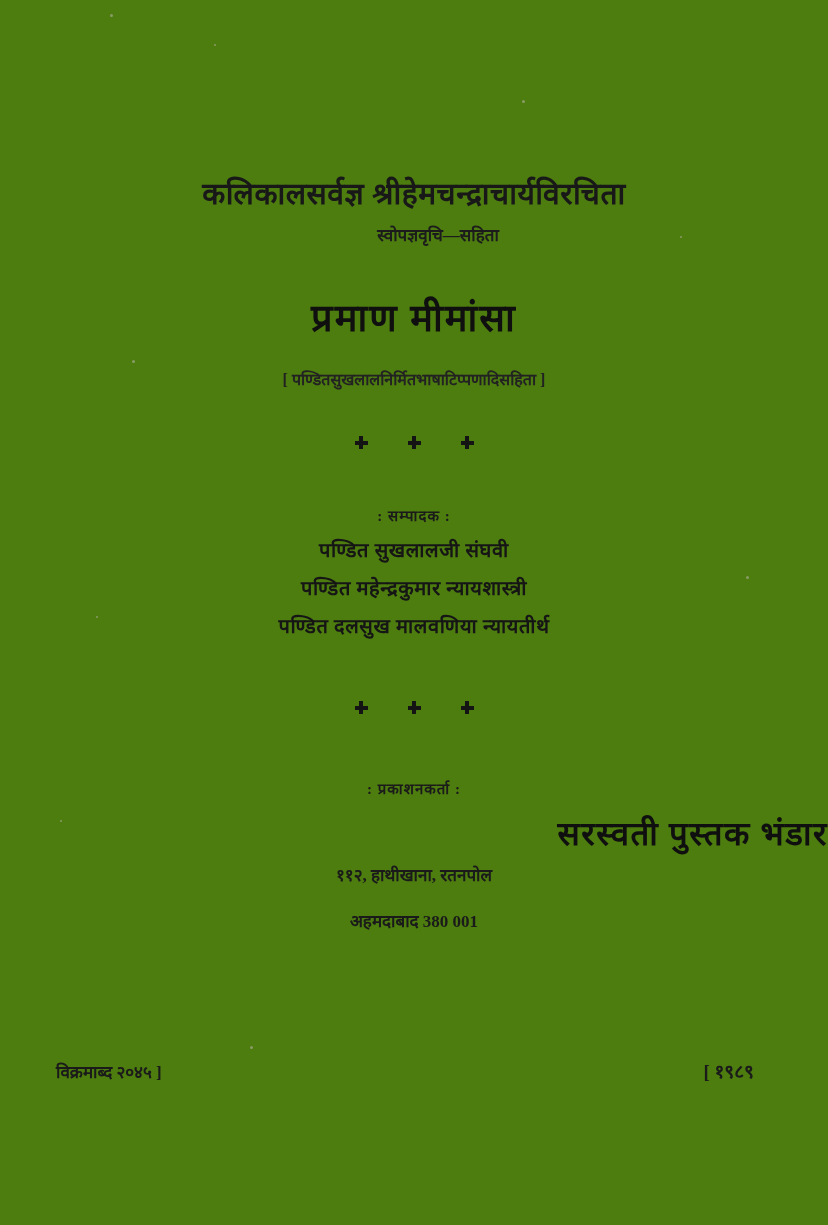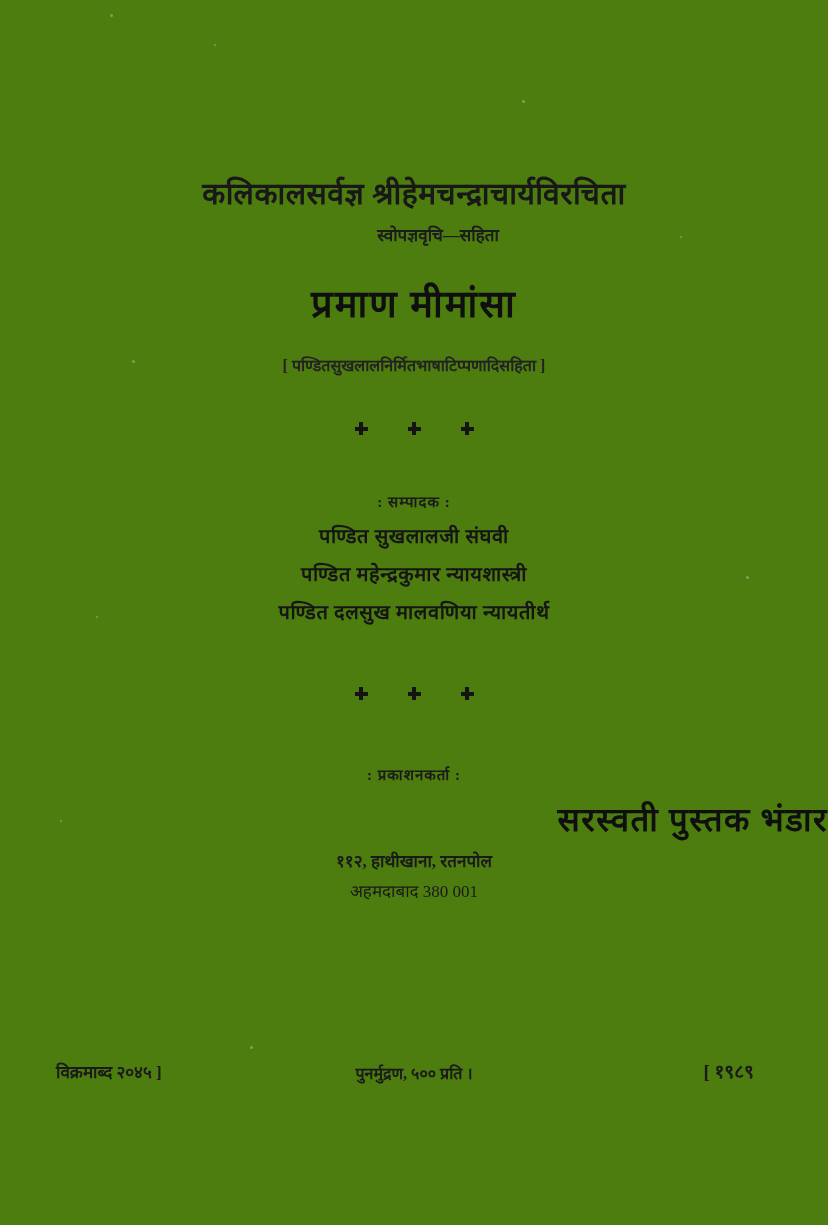--- a/index.html
+++ b/index.html
@@ -50,21 +50,21 @@
     font-family: "Liberation Serif", serif;
   }
   .line-subtitle-small {
     margin-top: 10px;
     font-size: 17px;
     font-weight: 600;
     color: #1c1c1c;
     padding-left: 48px;
   }
   .line-maintitle {
-    margin-top: 30px;
+    margin-top: 44px;
     font-size: 38px;
     font-weight: 700;
     letter-spacing: 2px;
     color: #0f0f0f;
   }
   .line-bracket {
     margin-top: 26px;
     font-size: 16px;
     font-weight: 600;
     color: #222;
@@ -137,23 +137,23 @@
     letter-spacing: 1.5px;
     color: #0f0f0f;
     text-align: right;
   }
   .publisher-addr1 {
     margin-top: 8px;
     font-size: 17px;
     font-weight: 700;
   }
   .publisher-addr2 {
-    margin-top: 7px;
-    font-size: 17px;
-    font-weight: 400;
+    margin-top: 23px;
+    font-size: 17px;
+    font-weight: 700;
   }
 
   
   .footer {
     position: absolute;
     left: 0;
     right: 0;
     top: 1050px;
     height: 34px;
   }
@@ -241,17 +241,16 @@
     <div class="publisher-name">सरस्वती पुस्तक भंडार</div>
 
     <div class="publisher-addr1">११२, हाथीखाना, रतनपोल</div>
 
     <div class="publisher-addr2">अहमदाबाद 380 001</div>
 
   </div>
 
   <div class="footer">
     <div class="footer-left">विक्रमाब्द २०४५ ]</div>
-    <div class="footer-center">पुनर्मुद्रण, ५०० प्रति ।</div>
     <div class="footer-right">[ १९८९</div>
   </div>
 
 </div>
 
 </body></html>

